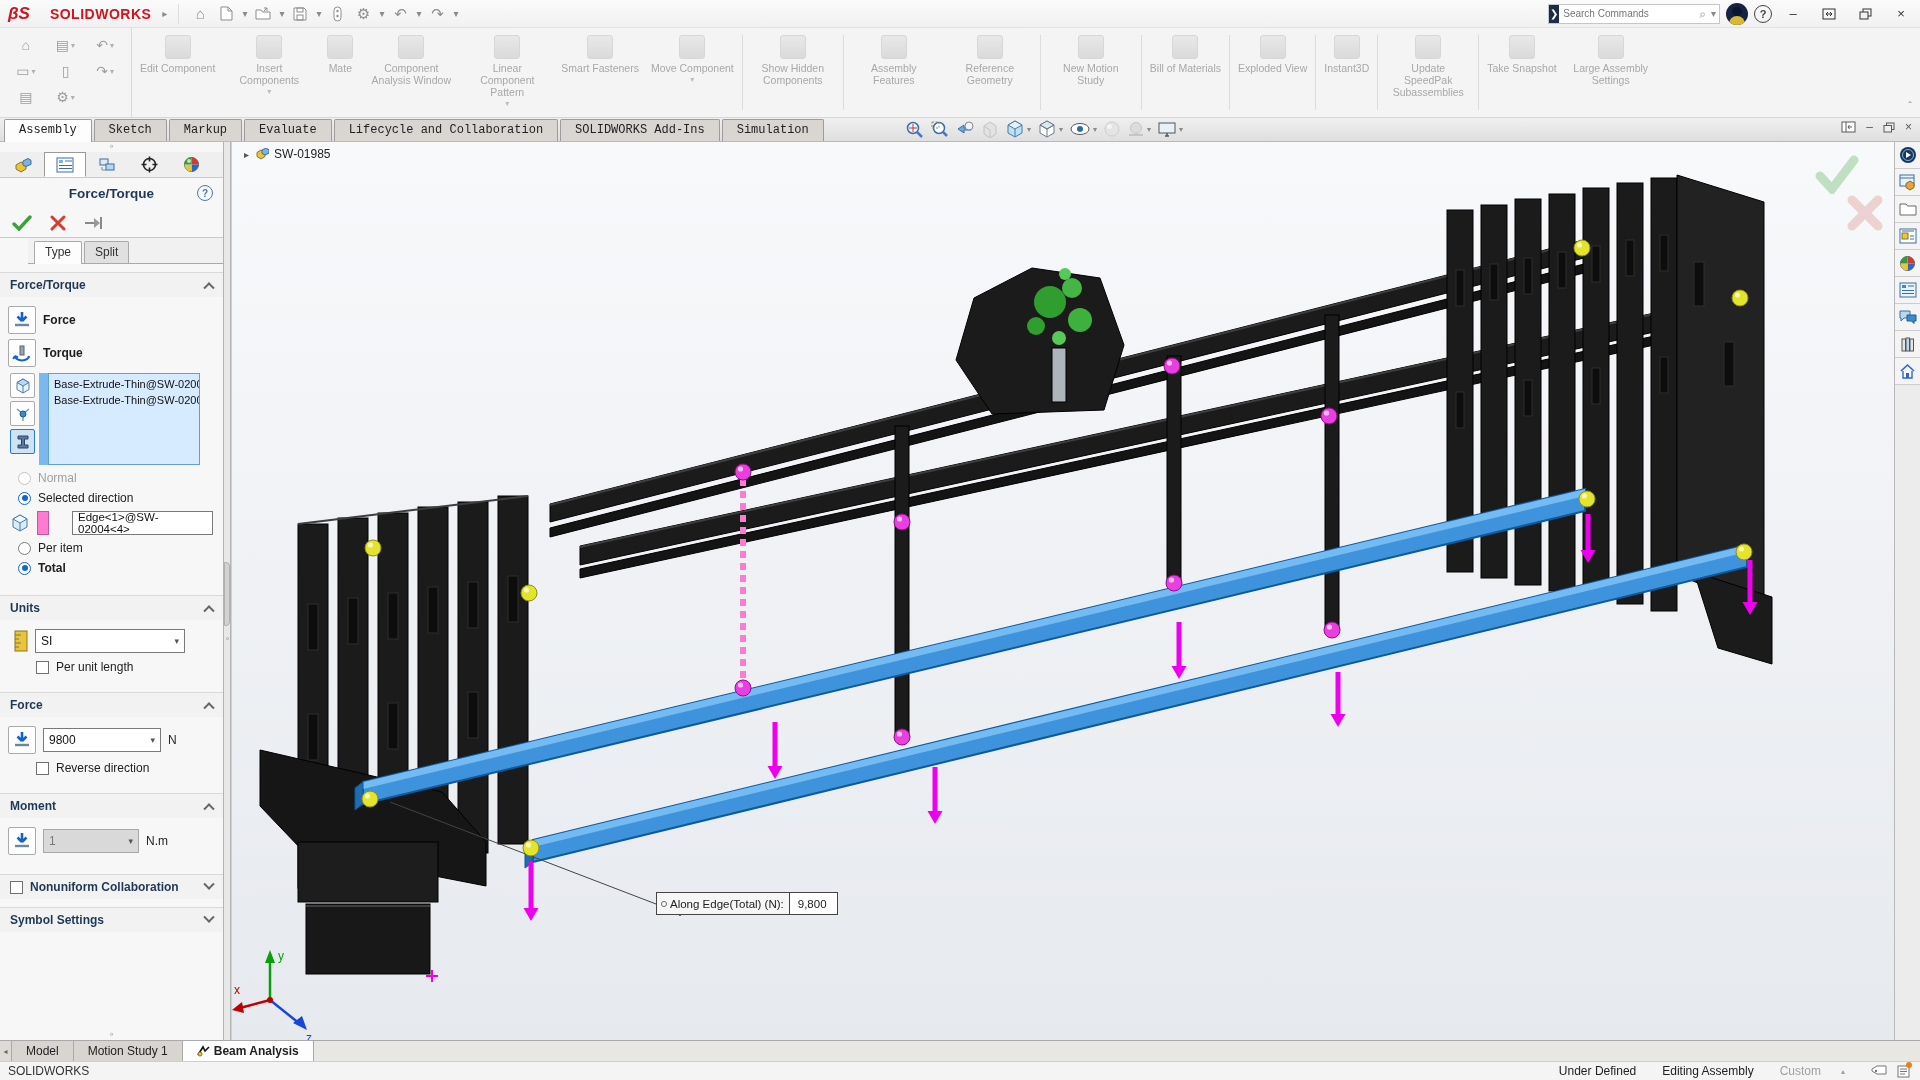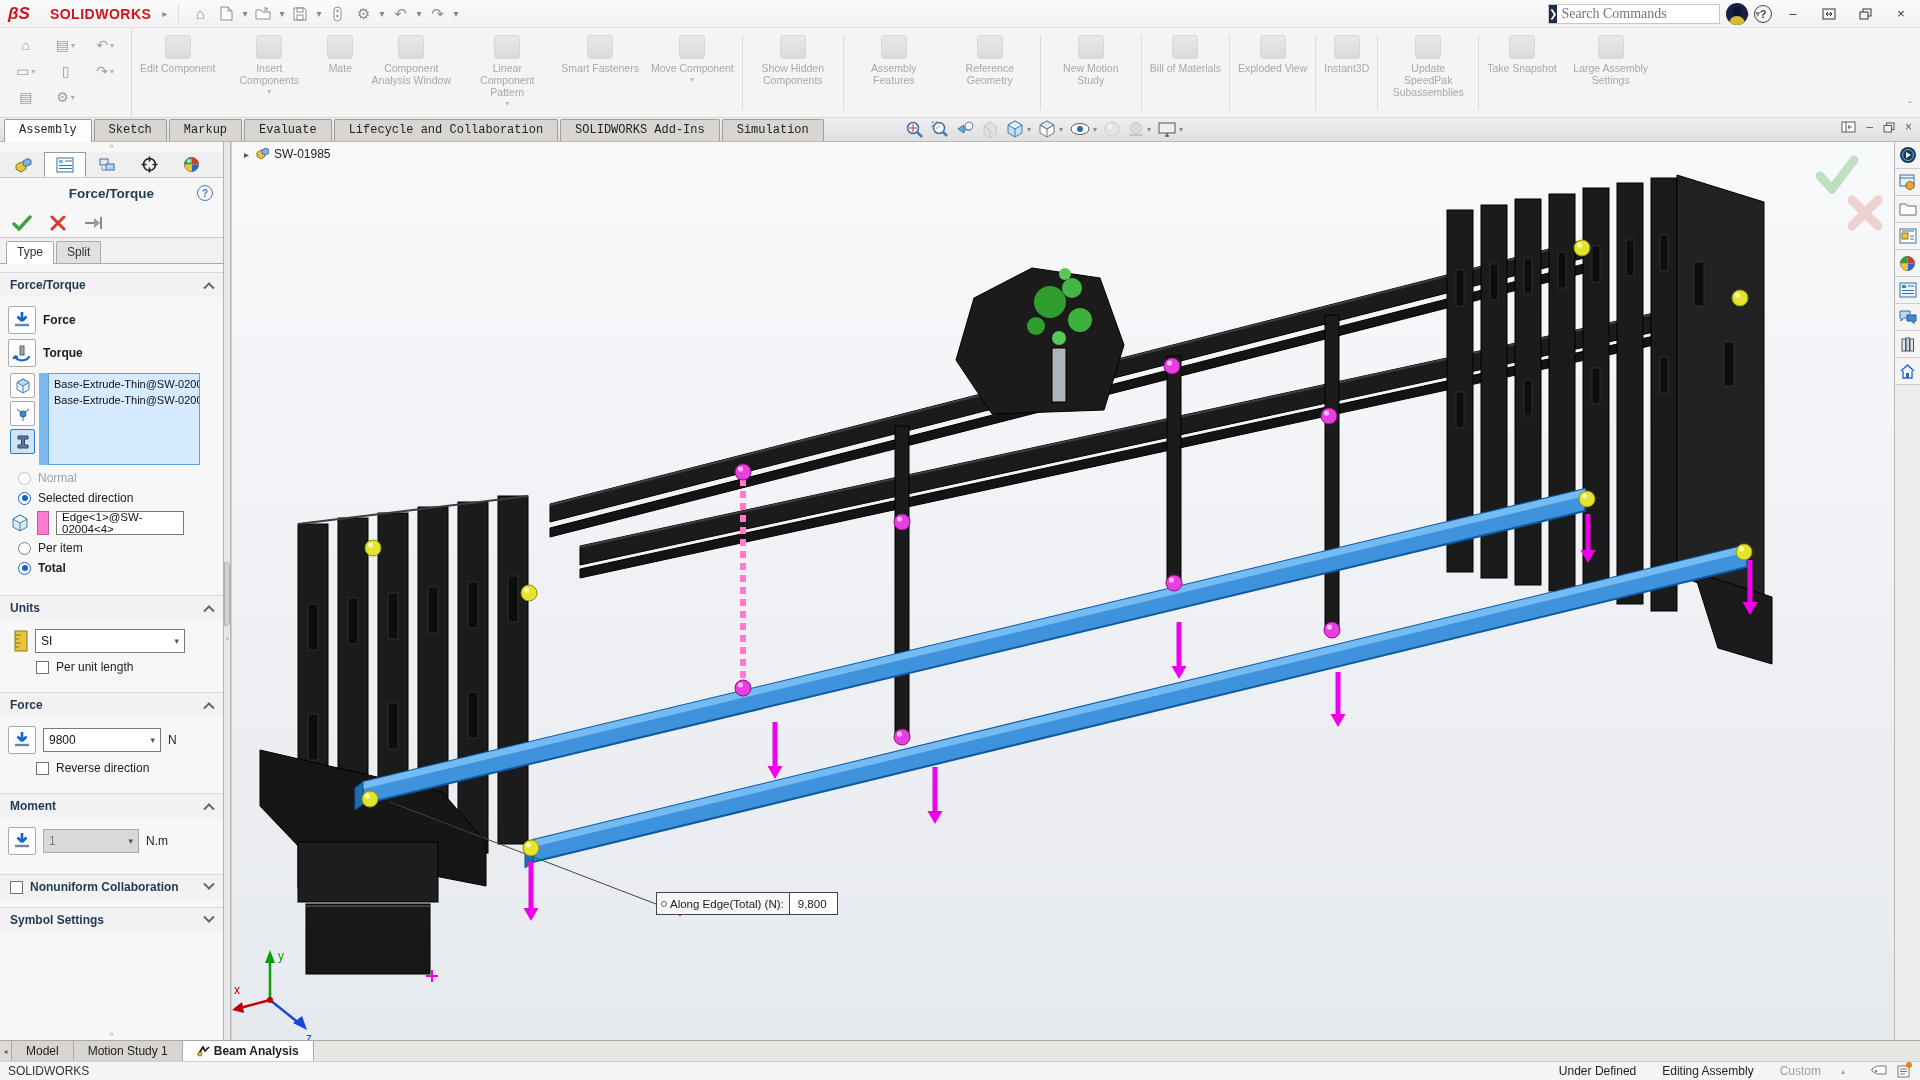--- a/index.html
+++ b/index.html
@@ -19,22 +19,22 @@
   .tb-sep { width:1px; height:20px; background:#dcdcdc; margin:0 8px; }
   .tb-ico { display:inline-flex; align-items:center; justify-content:center;
     min-width:20px; height:22px; color:#8d8d8d; font-size:15px; margin:0 3px; }
   .tb-ico svg { display:block; }
   .tb-title { position:absolute; left:0; right:0; text-align:center; font-size:12px; color:#333; pointer-events:none; }
   .tb-right { margin-left:auto; display:flex; align-items:center; gap:6px; padding-right:4px; position:relative; z-index:2; }
   .searchbox { display:flex; align-items:center; width:172px; height:20px;
     background:#fff; border:1px solid #c6c6c6; }
   .searchbox .s-logo { width:18px; height:18px; background:#1c2b4a; color:#fff;
     font-size:10px; display:flex; align-items:center; justify-content:center; }
-  .searchbox input { border:0; outline:0; flex:1; font-size:14px; padding:0 4px;
-    font-family:Liberation Serif, serif; color:#444; background:transparent; }
+  .searchbox input { border:0; outline:0; flex:1; font-size:10px; padding:0 4px;
+    font-family:Liberation Sans, sans-serif; color:#444; background:transparent; }
   .searchbox .mag { color:#9a9a9a; font-size:12px; padding-right:2px; }
   .avatar { width:22px; height:22px; border-radius:50%; background:#152243; position:relative; overflow:hidden; }
   .avatar .head { position:absolute; left:6px; top:4px; width:10px; height:9px; border-radius:50%; background:#0c1530; }
   .avatar .shirt { position:absolute; left:3px; top:13px; width:16px; height:9px; border-radius:8px 8px 0 0; background:#d9b832; }
   .help-circ { width:18px; height:18px; border:1.5px solid #444; border-radius:50%;
     display:flex; align-items:center; justify-content:center; font-size:11px; font-weight:bold; color:#444; }
   .winbtn { width:30px; height:24px; display:flex; align-items:center; justify-content:center; color:#333; font-size:13px; }
 
   
   .ribbon { position:absolute; left:0; top:28px; width:1920px; height:90px;
@@ -73,21 +73,21 @@
   .pm-tabs { height:26px; display:flex; border-bottom:1px solid #c9c9c9; background:#efefef; padding-left:2px; }
   .pm-tab { width:42px; display:flex; align-items:center; justify-content:center; border:1px solid transparent; }
   .pm-tab.active { background:#fff; border-color:#9a9a9a; border-bottom-color:#fff; }
   .pm-title { height:30px; display:flex; align-items:center; justify-content:center; position:relative;
     font-size:13.5px; font-weight:bold; color:var(--header-text,#1f3854); }
   .pm-help { position:absolute; right:10px; width:16px; height:16px; border:1.5px solid #4a7ab5;
     border-radius:50%; color:#4a7ab5; font-size:10px; font-weight:bold;
     display:flex; align-items:center; justify-content:center; }
   .pm-actions { height:30px; display:flex; align-items:center; gap:18px; padding-left:12px;
     border-bottom:1px solid #c9c9c9; }
-  .mode-tabs { height:26px; display:flex; align-items:flex-end; padding-left:6px; border-bottom:1px solid #a9a9a9; background:#f1f1f1; }
+  .mode-tabs { height:26px; display:flex; align-items:flex-end; padding-left:6px; border-bottom:1px solid #a9a9a9; background:#f1f1f1;margin-left:28px; }
   .mode-tab { padding:3px 10px 4px; font-size:12px; border:1px solid #a9a9a9; border-bottom:none;
     background:#e0e0e0; color:#333; border-radius:2px 2px 0 0; margin-right:2px; }
   .mode-tab.active { background:#fdfdfd; position:relative; top:1px; padding-bottom:5px; }
   .sec-hdr { height:25px; display:flex; align-items:center; padding:0 10px; margin-top:8px;
     border-top:1px solid #d9d9d9; font-weight:bold; font-size:12px; color:var(--header-text,#1f3854);
     background:#f2f2f2; }
   .sec-hdr:first-of-type { margin-top:10px; }
   .chev { margin-left:auto; width:8px; height:8px; border-right:2px solid #666; border-bottom:2px solid #666; }
   .chev.up { transform:rotate(-135deg) translate(-2px,-2px); }
   .chev.down { transform:rotate(45deg) translate(-2px,-2px); }
@@ -565,21 +565,21 @@
         <span class="radio checked"></span>
         <span>Selected direction</span>
       </div>
       <div class="row" style="margin-left:2px;">
         <svg width="20" height="20" viewBox="0 0 20 20">
             <path d="M10 2 l7 4 v8 l-7 4 -7-4 V6 z" fill="#d9ecf8" stroke="#4a7aa5"></path>
             <path d="M10 2 l7 4 -7 4 -7-4 z" fill="#f0f8fd" stroke="#4a7aa5"></path>
             <path d="M10 10 v8" stroke="#4a7aa5"></path>
           </svg>
         <span class="swatch"></span>
-        <div class="txtbox" style="width:128px;">
+        <div class="txtbox" style="width:141px;margin-left:16px;">
           <span>Edge&lt;1&gt;@SW-02004&lt;4&gt;</span>
         </div>
       </div>
       <div class="radio-row">
         <span class="radio"></span>
         <span>Per item</span>
       </div>
       <div class="radio-row">
         <span class="radio checked"></span>
         <span style="font-weight:bold;">Total</span>

